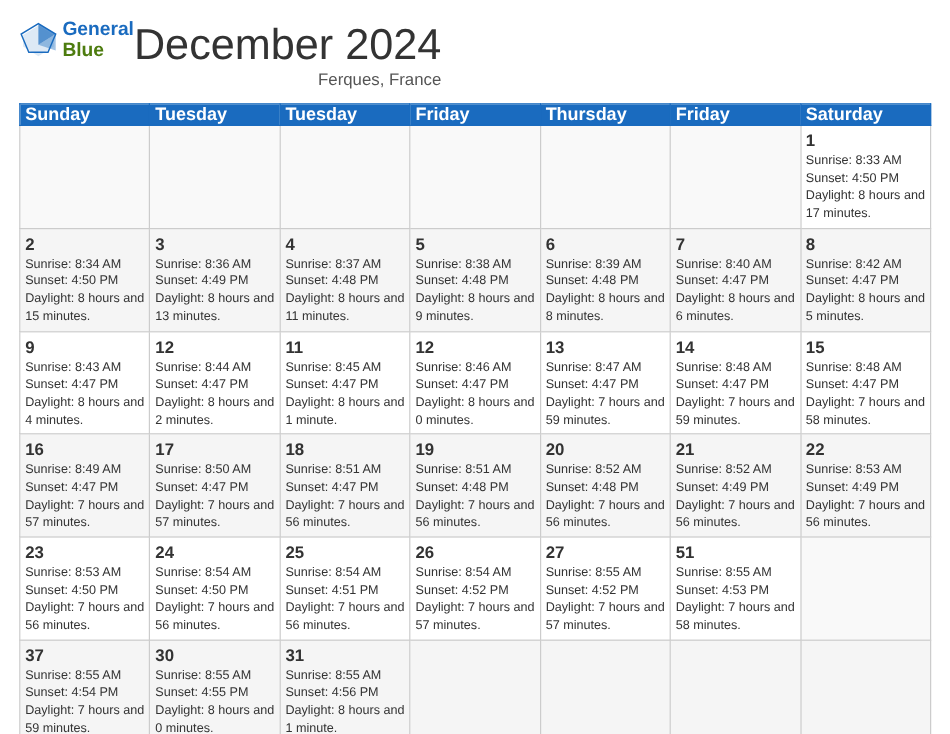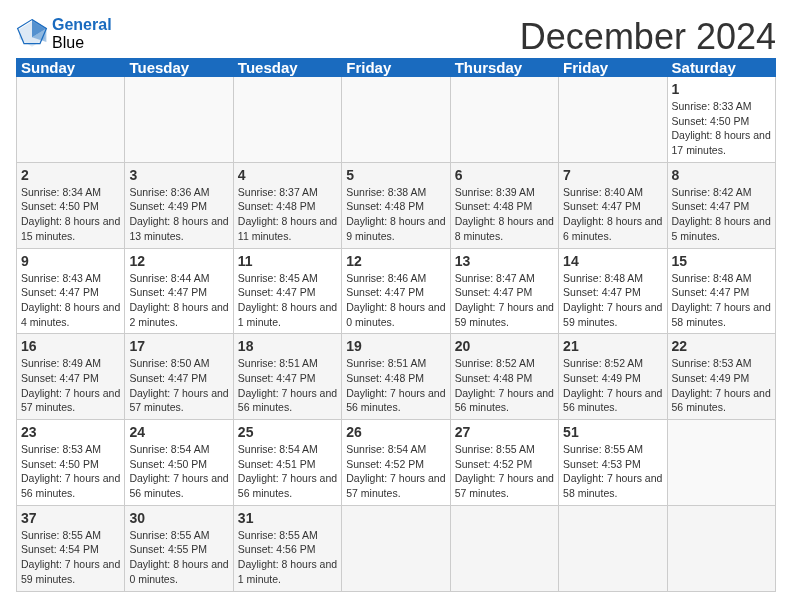--- a/index.html
+++ b/index.html
@@ -5,22 +5,23 @@
     * { box-sizing: border-box; margin: 0; padding: 0; }
     body {
       font-family: Arial, sans-serif;
       background: #fff;
       width: 792px;
       min-height: 612px;
       padding: 16px;
     }
     .header {
       display: flex;
-      justify-content: space-between;
+      justify-content: flex-start;
       align-items: flex-start;
+      margin-bottom: 12px;
     }
     .logo {
       display: flex;
       align-items: center;
       gap: 4px;
     }
     .logo-icon {
       width: 32px;
       height: 32px;
     }
@@ -82,25 +83,26 @@
 <div class="header">
   <div class="logo">
     <svg class="logo-icon" viewBox="0 0 40 40">
       <polygon points="20,4 36,14 36,26 20,36 4,26 4,14" fill="#1a6bbf" opacity="0.15"></polygon>
       <polygon points="20,2 38,13 30,32 10,32 2,13" fill="none" stroke="#1a6bbf" stroke-width="1.5"></polygon>
       <path d="M20 2 L38 13 L20 24 Z" fill="#1a6bbf" opacity="0.7"></path>
       <path d="M20 24 L38 13 L38 30 Z" fill="#1a6bbf" opacity="0.4"></path>
     </svg>
     <div>
       <div style="font-size:16px;font-weight:bold;color:#1a6bbf;">General</div>
-      <div style="font-size:16px;font-weight:normal;color:#000000;">Blue</div>
+      <div style="font-size:16px;font-weight:bold;color:#4d7c0f;">Blue</div>
     </div>
   </div>
   <div class="title-block">
     <h1>December 2024</h1>
+    <p>Ferques, France</p>
   </div>
 </div>
 
 <table>
   <thead>
     <tr>
     <th>Sunday</th>
         <th>Tuesday</th>
         <th>Tuesday</th>
         <th>Friday</th>

